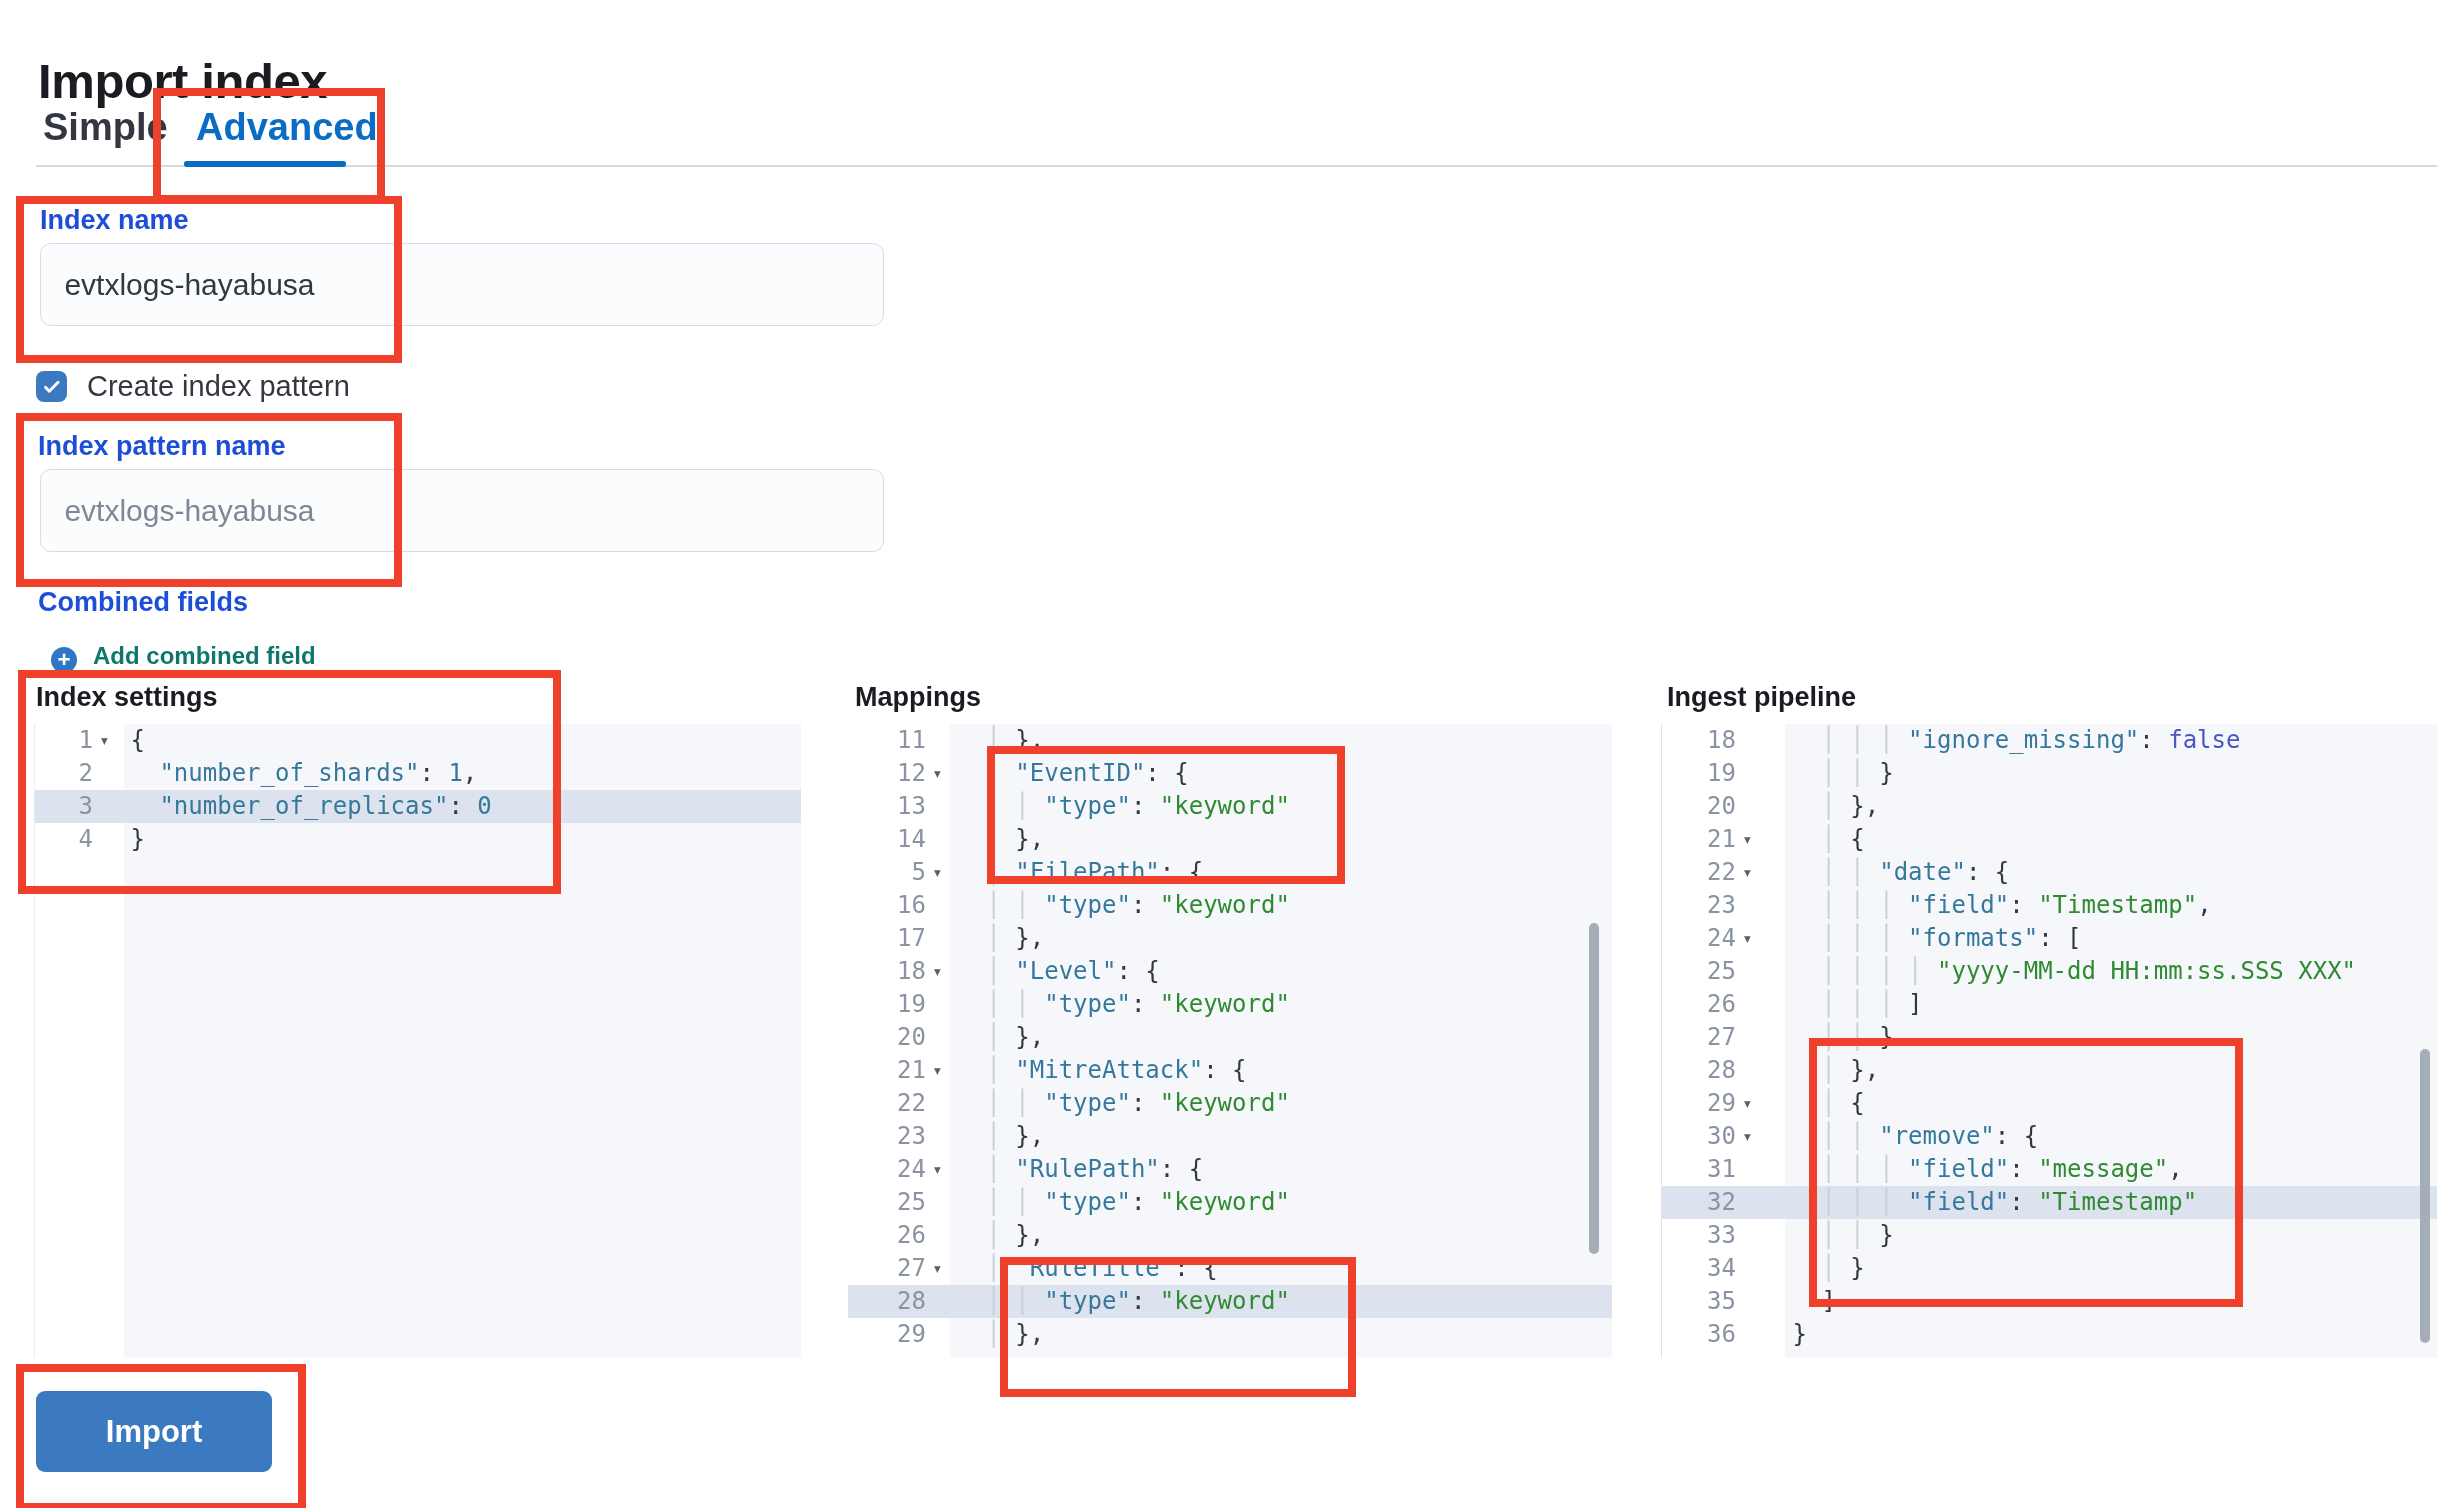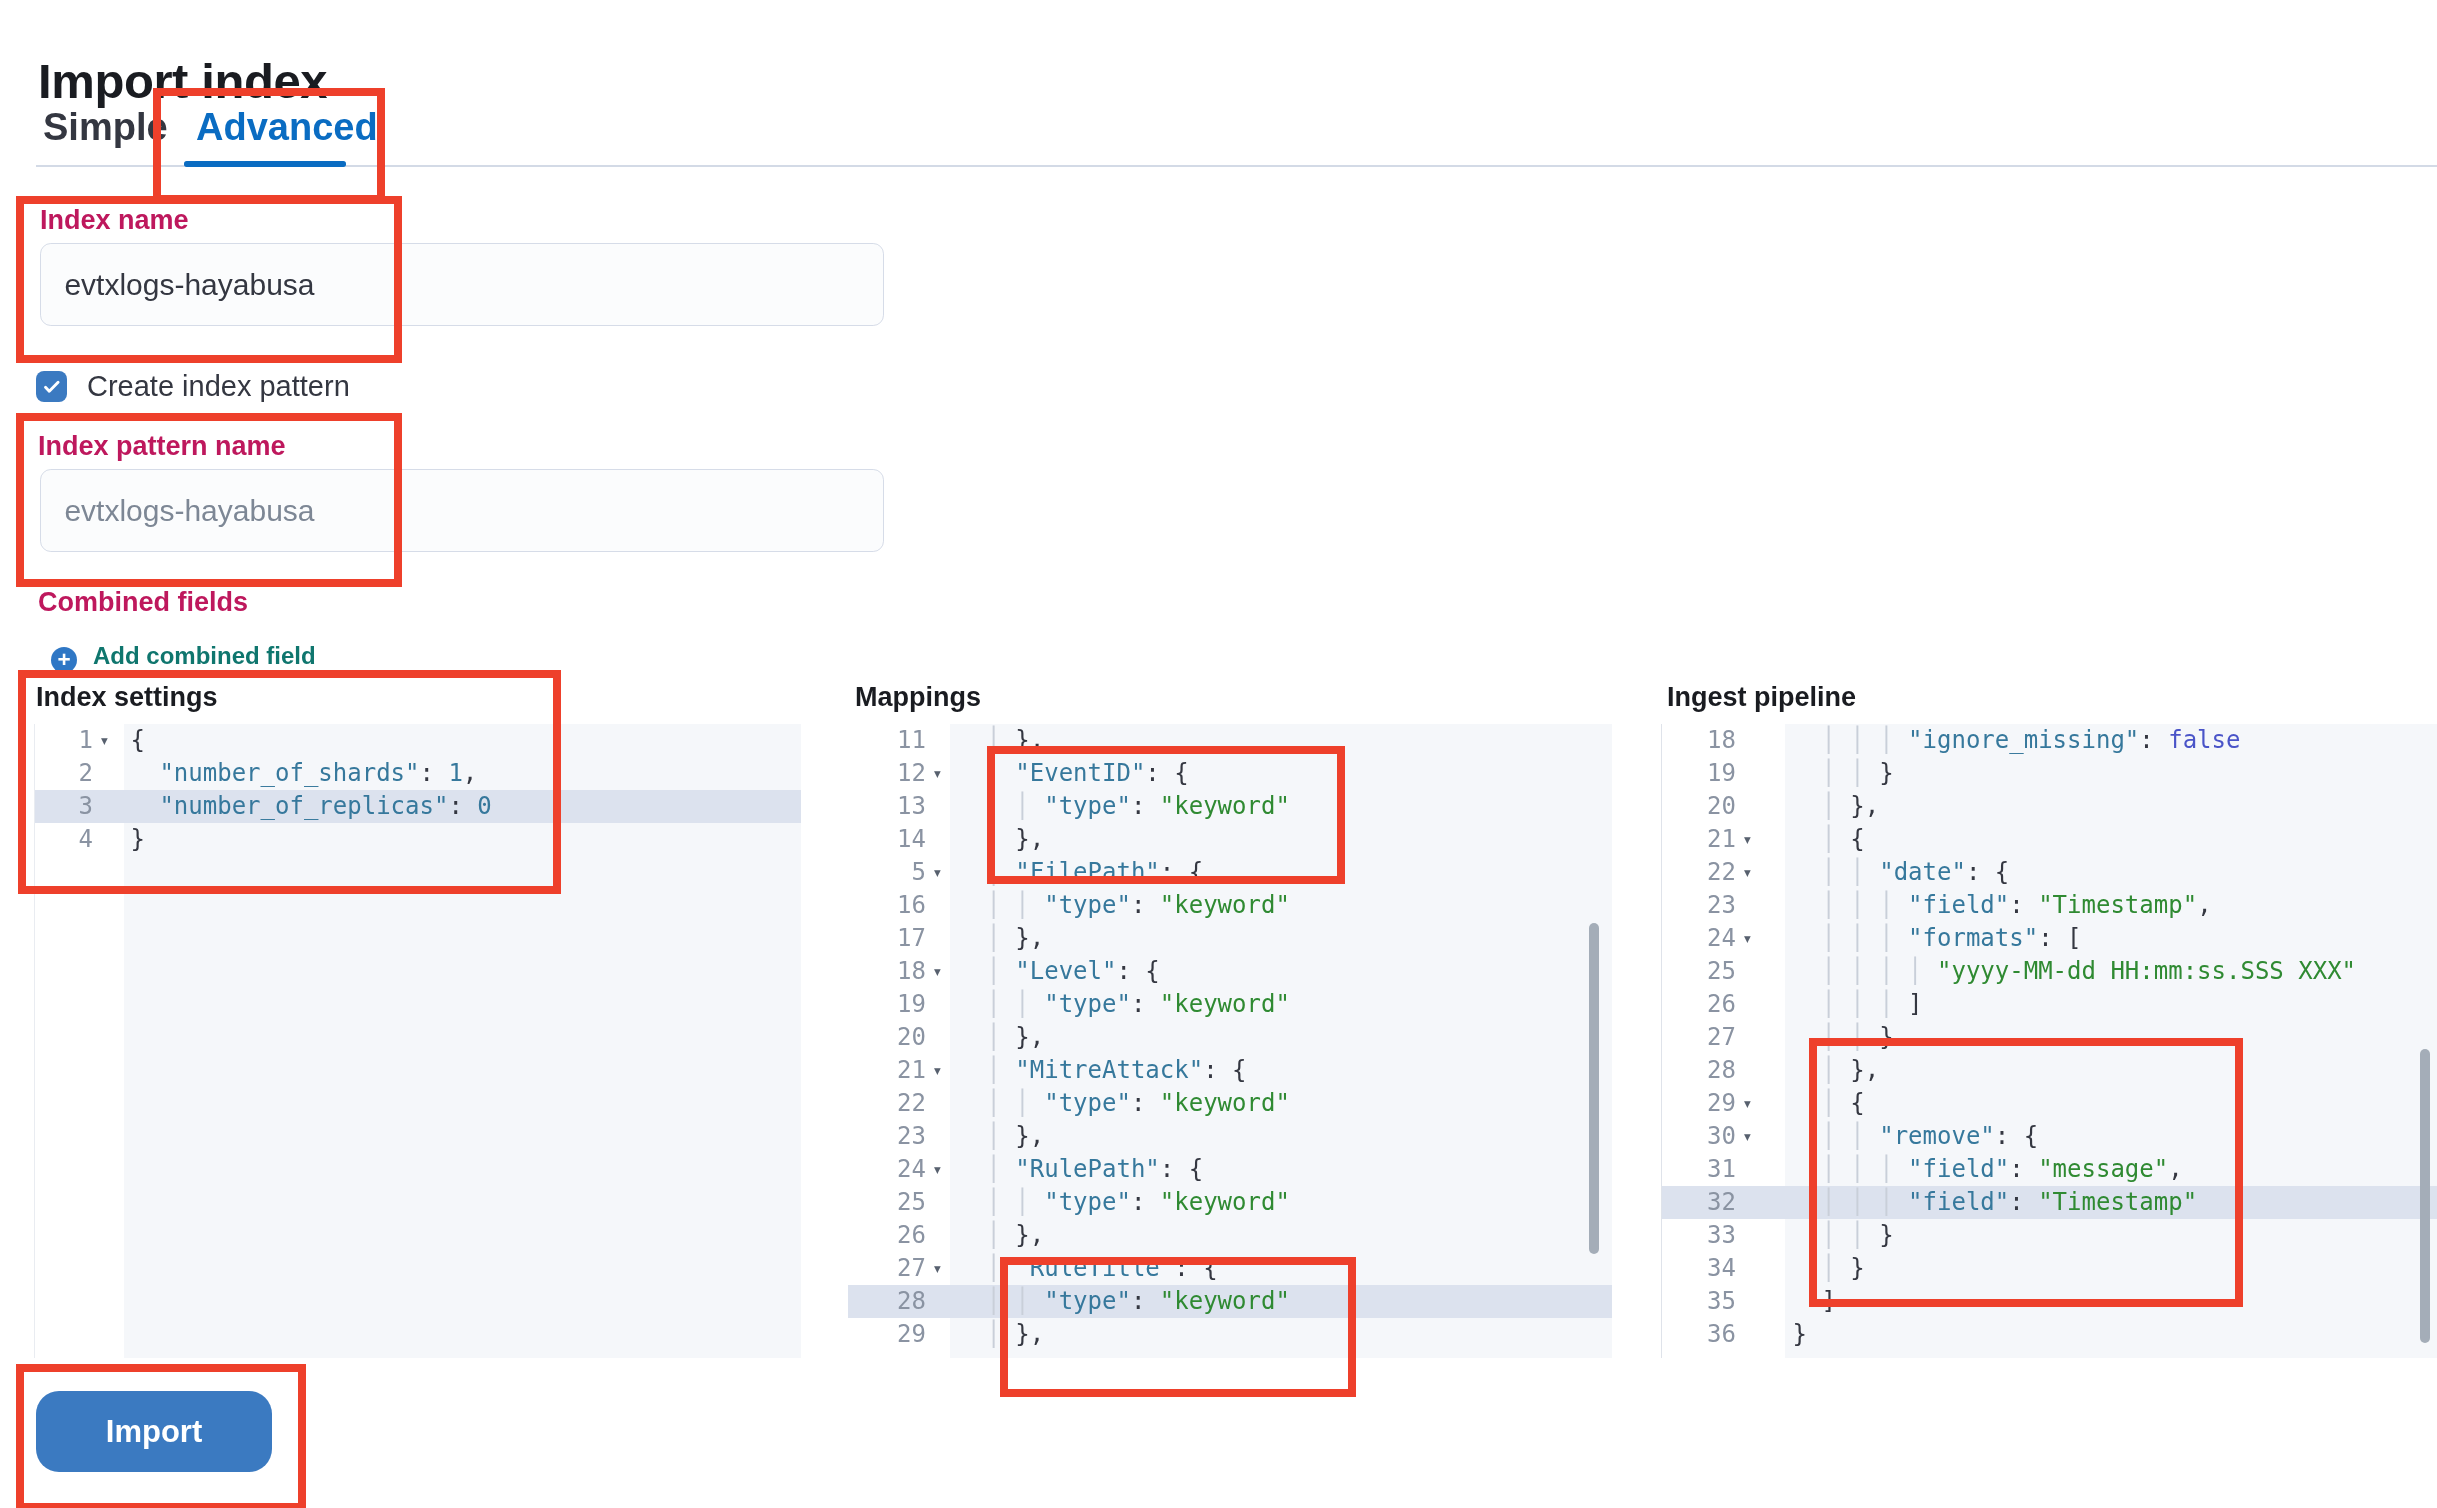--- a/index.html
+++ b/index.html
@@ -8,21 +8,21 @@
 
   
   .page-title{position:absolute;left:38px;top:20px;font-size:49px;font-weight:700;letter-spacing:-0.4px;color:#1a1c21;}
   .tab{position:absolute;top:106px;height:40px;font-size:38px;font-weight:600;background:none;border:none;padding:0;cursor:pointer;font-family:"Liberation Sans",sans-serif;}
   .tab-simple{left:43px;color:#343741;}
   .tab-advanced{left:196px;color:#0a6cc2;}
   .tab-underline{position:absolute;left:184px;top:161px;width:162px;height:6.3px;background:#0a6cc2;border-radius:2.7px;z-index:2;}
   .tabs-divider{position:absolute;left:36px;top:165px;width:2402px;height:1.8px;background:#d3dae6;}
 
   
-  .flabel{position:absolute;font-size:27px;font-weight:600;color:#be185d;}
+  .flabel{position:absolute;font-size:27px;font-weight:600;color:#1d4ed8;}
   .inp{position:absolute;left:40px;width:795px;height:81px;background:#fbfcfd;border:1.8px solid #d6dce8;border-radius:10.8px;
        font-family:"Liberation Sans",sans-serif;font-size:30px;color:#343741;padding:0 23.4px;outline:none;}
   .inp::placeholder{color:#7d8795;}
   .checkbox{position:absolute;left:36px;top:371px;width:31px;height:31px;border-radius:8px;background:#3b7ac1;
             display:flex;align-items:center;justify-content:center;cursor:pointer;}
   .checkbox svg{width:21.6px;height:21.6px;}
   .cb-label{position:absolute;left:87px;top:370px;font-size:29px;color:#343741;}
   .add-row-icon{position:absolute;left:51px;top:647px;width:26px;height:26px;border-radius:50%;background:#2f77c5;color:#fff;
                 text-align:center;line-height:26px;font-size:22.5px;font-weight:700;cursor:pointer;}
   .add-link{position:absolute;left:93px;top:642px;font-size:24px;font-weight:600;color:#0f766e;text-decoration:none;cursor:pointer;}
@@ -42,21 +42,21 @@
   .fold{flex:none;color:#57606e;font-size:17px;padding-left:6.3px;cursor:pointer;}
   #ed-is .fold{width:24px;} #ed-mp .fold{width:18px;} #ed-ip .fold{width:43px;}
   .code{flex:1;white-space:pre;color:#343741;padding-left:7.2px;}
   .tk-k{color:#36789c;} .tk-s{color:#2f8a32;} .tk-n{color:#36789c;} .tk-b{color:#4a54c8;} .tk-p{color:#343741;}
   .g{color:#c9cfd9;}
   .sbar{position:absolute;width:10px;border-radius:5.4px;background:#a4adb8;cursor:pointer;}
   #sbar-mp{left:1589px;top:923px;height:331px;}
   #sbar-ip{left:2420px;top:1049px;height:294px;}
 
   
-  .import-btn{position:absolute;left:36px;top:1391px;width:236px;height:81px;background:#3b7ac1;border:none;border-radius:23px;
+  .import-btn{position:absolute;left:36px;top:1391px;width:236px;height:81px;background:#3b7ac1;border:none;border-radius:9px;
               color:#fff;font-size:31px;font-weight:600;font-family:"Liberation Sans",sans-serif;cursor:pointer;}
 
   
   .rb{position:absolute;border:8px solid #ee402b;z-index:30;pointer-events:none;}
   #rb-adv{left:153px;top:88px;width:216px;height:99px;}
   #rb-idxname{left:16px;top:196px;width:370px;height:151px;}
   #rb-idxpat{left:16px;top:413px;width:370px;height:158px;}
   #rb-settings{left:18px;top:670px;width:527px;height:208px;}
   #rb-eventid{left:987px;top:746px;width:342px;height:122px;}
   #rb-ruletitle{left:1000px;top:1257px;width:340px;height:124px;}

